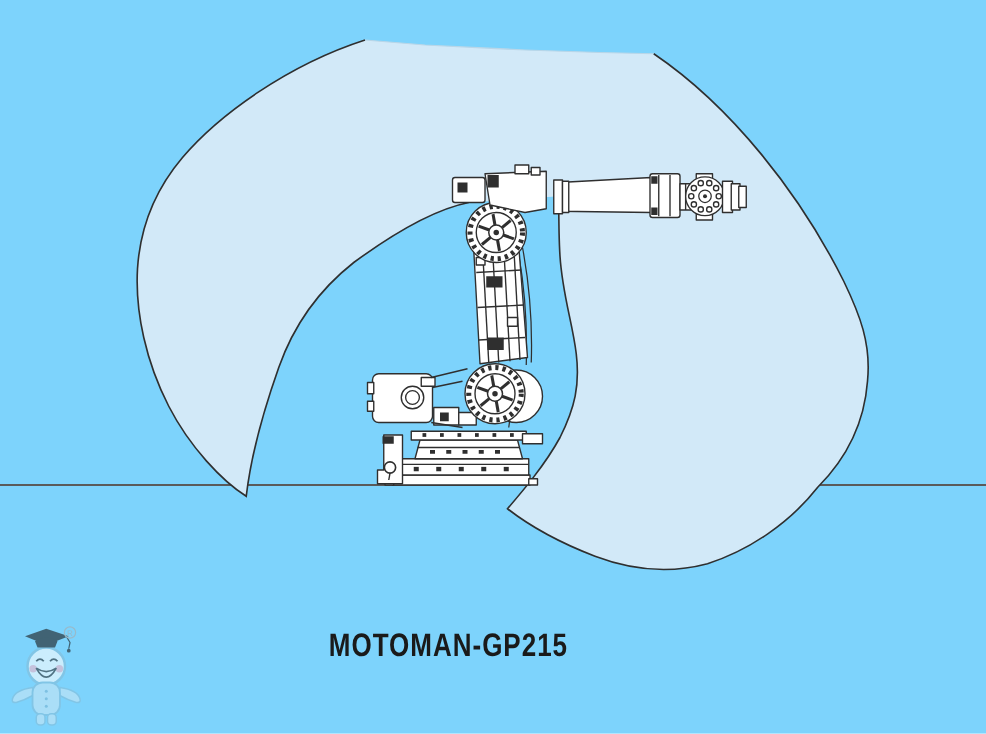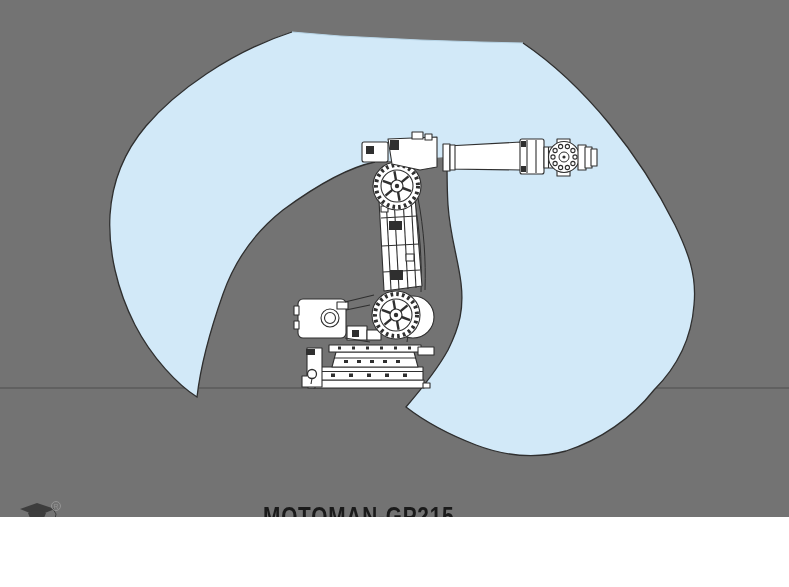--- a/index.html
+++ b/index.html
@@ -1,17 +1,17 @@
 <!DOCTYPE html>
 <html><head>
 <meta charset="utf-8">
 <style>
   html,body{margin:0;padding:0;background:#fff;}
   .canvas{
-    position:relative;width:789px;height:517px;background:#737373;overflow:hidden;
+    position:relative;width:789px;height:587px;background:#7dd3fc;overflow:hidden;
     font-family:"Liberation Sans",sans-serif;
   }
   .diagram-svg{position:absolute;left:0;top:0;}
   .model-label{
     position:absolute;left:263px;top:501px;
     font-size:26px;font-weight:700;color:#1a1a1a;
     letter-spacing:1px;white-space:nowrap;
     transform:scaleX(0.8);transform-origin:0 0;
     font-family:"Liberation Sans",sans-serif;
   }

